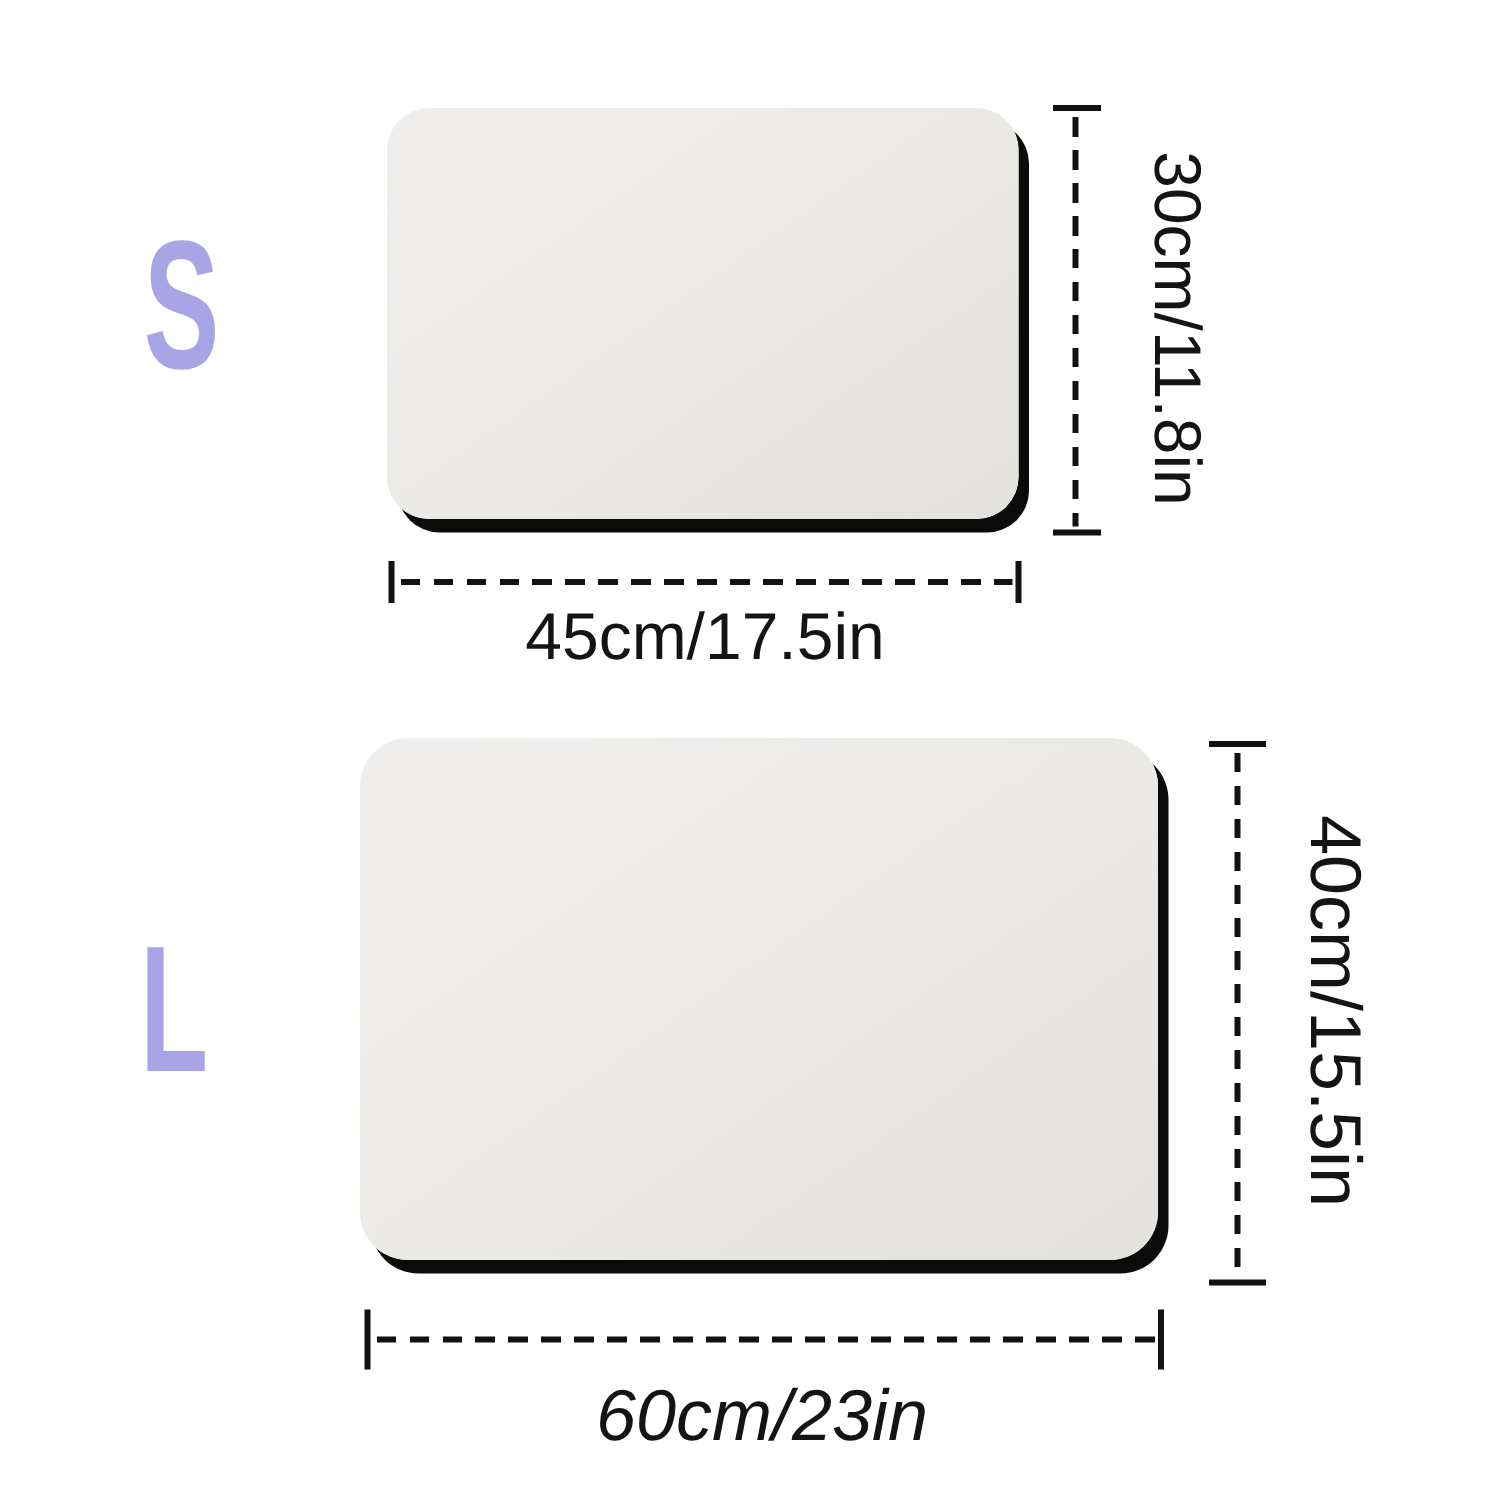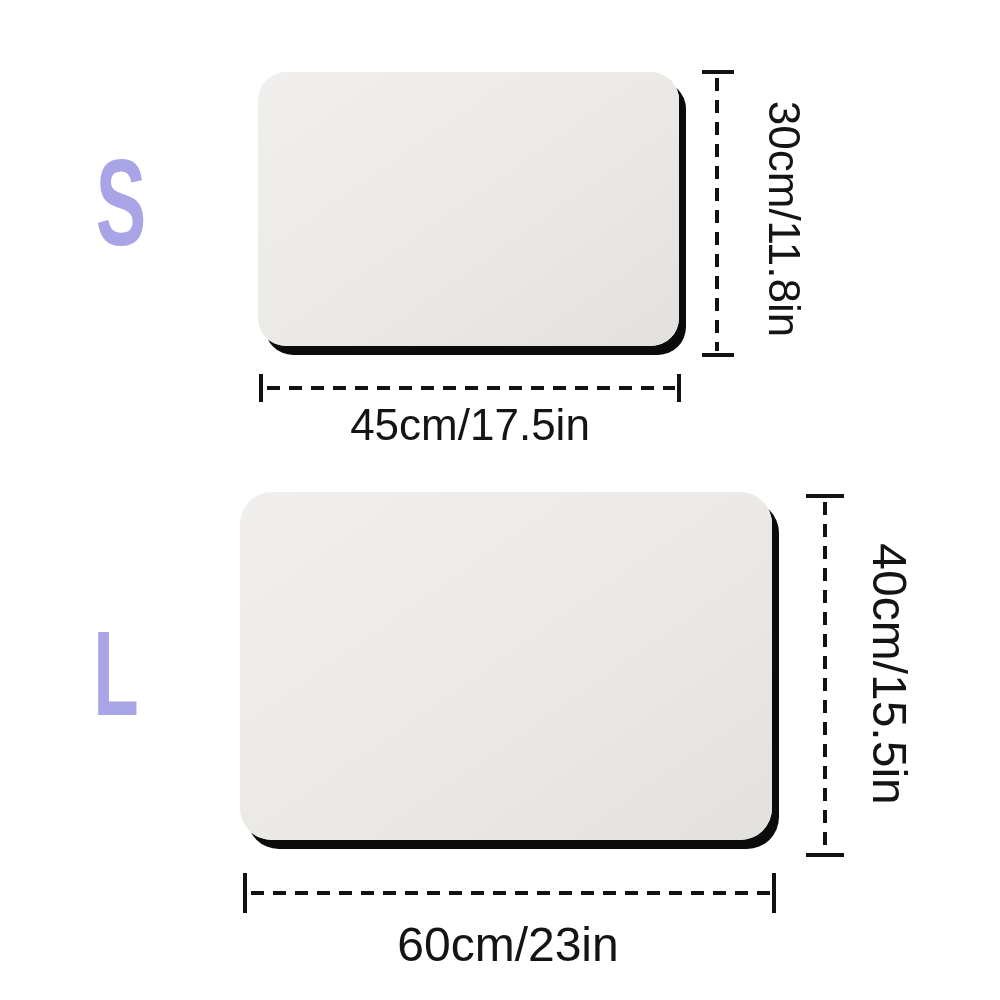--- a/index.html
+++ b/index.html
@@ -54,21 +54,21 @@
   .dim-label {
     position: absolute;
     color: #141414;
     white-space: nowrap;
     line-height: 1;
     transform: translate(-50%, -50%);
   }
   .dim-label.rot { transform: translate(-50%, -50%) rotate(90deg); }
   .dim-label.s-h { left: 470px; top: 425px; font-size: 44px; text-align: right; }
   .dim-label.s-v { left: 784px; top: 219px; font-size: 44px; }
-  .dim-label.l-h { left: 508px; top: 945px; font-size: 48px; }
+  .dim-label.l-h { left: 508px; top: 945px; font-size: 48px; font-style: italic; }
   .dim-label.l-v { left: 889px; top: 674px; font-size: 48px; }
 
   
   .cap.s-v-top    { left: 702px; top: 70px;  width: 32px; height: 4px; }
   .cap.s-v-bottom { left: 702px; top: 353px; width: 32px; height: 4px; }
   .cap.s-h-left   { left: 259px; top: 374px; width: 4px;  height: 28px; }
   .cap.s-h-right  { left: 677px; top: 374px; width: 4px;  height: 28px; }
   .cap.l-v-top    { left: 806px; top: 494px; width: 38px; height: 4px; }
   .cap.l-v-bottom { left: 806px; top: 853px; width: 38px; height: 4px; }
   .cap.l-h-left   { left: 243px; top: 873px; width: 4px;  height: 40px; }

